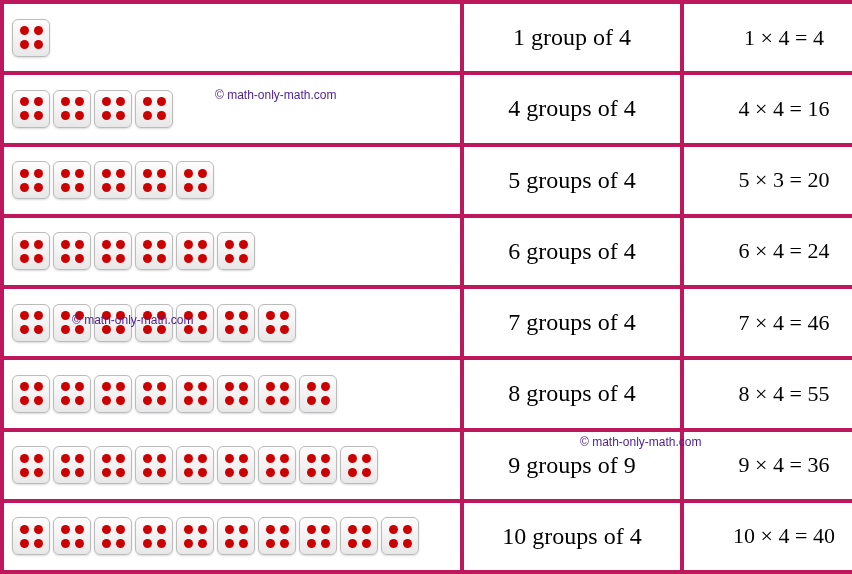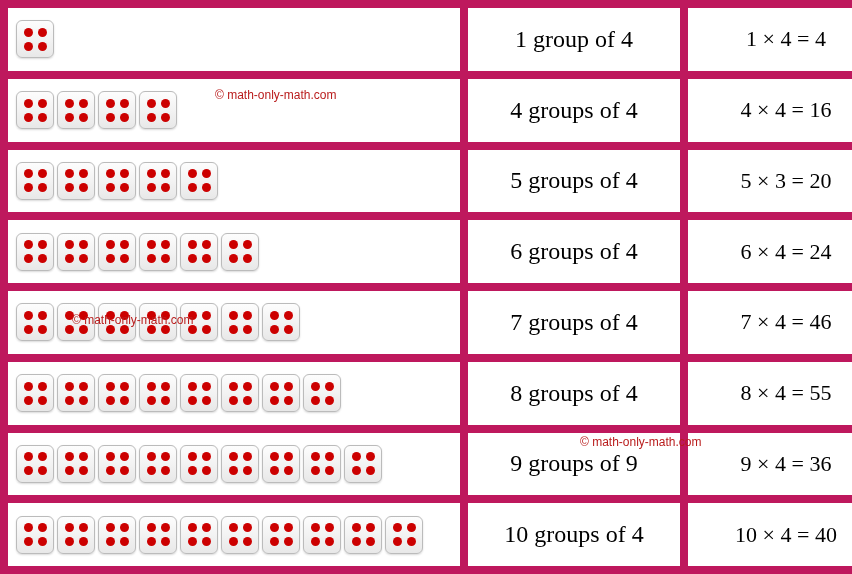--- a/index.html
+++ b/index.html
@@ -14,21 +14,21 @@
     position: relative;
     box-sizing: border-box;
   }
   table {
     width: 100%;
     height: 100%;
     border-collapse: collapse;
     table-layout: fixed;
   }
   td {
-    border: 8px solid #be185d;
+    border: 4px solid #be185d;
     padding: 12px 8px;
     vertical-align: middle;
     height: 57px;
     box-sizing: border-box;
     position: relative;
   }
   .col-dice {
     width: 460px;
   }
   .col-desc {
@@ -67,21 +67,21 @@
   .dot {
     width: 9px;
     height: 9px;
     background: #c00;
     border-radius: 50%;
     align-self: center;
     justify-self: center;
   }
   .watermark {
     position: absolute;
-    color: #b91c1c;
+    color: #4c1d95;
     font-size: 12px;
     font-family: Arial, sans-serif;
     pointer-events: none;
   }
   .wm1 { top: 88px; left: 215px; }
   .wm2 { top: 313px; left: 72px; }
   .wm3 { top: 435px; left: 580px; }
 </style>
 </head>
 <body>

